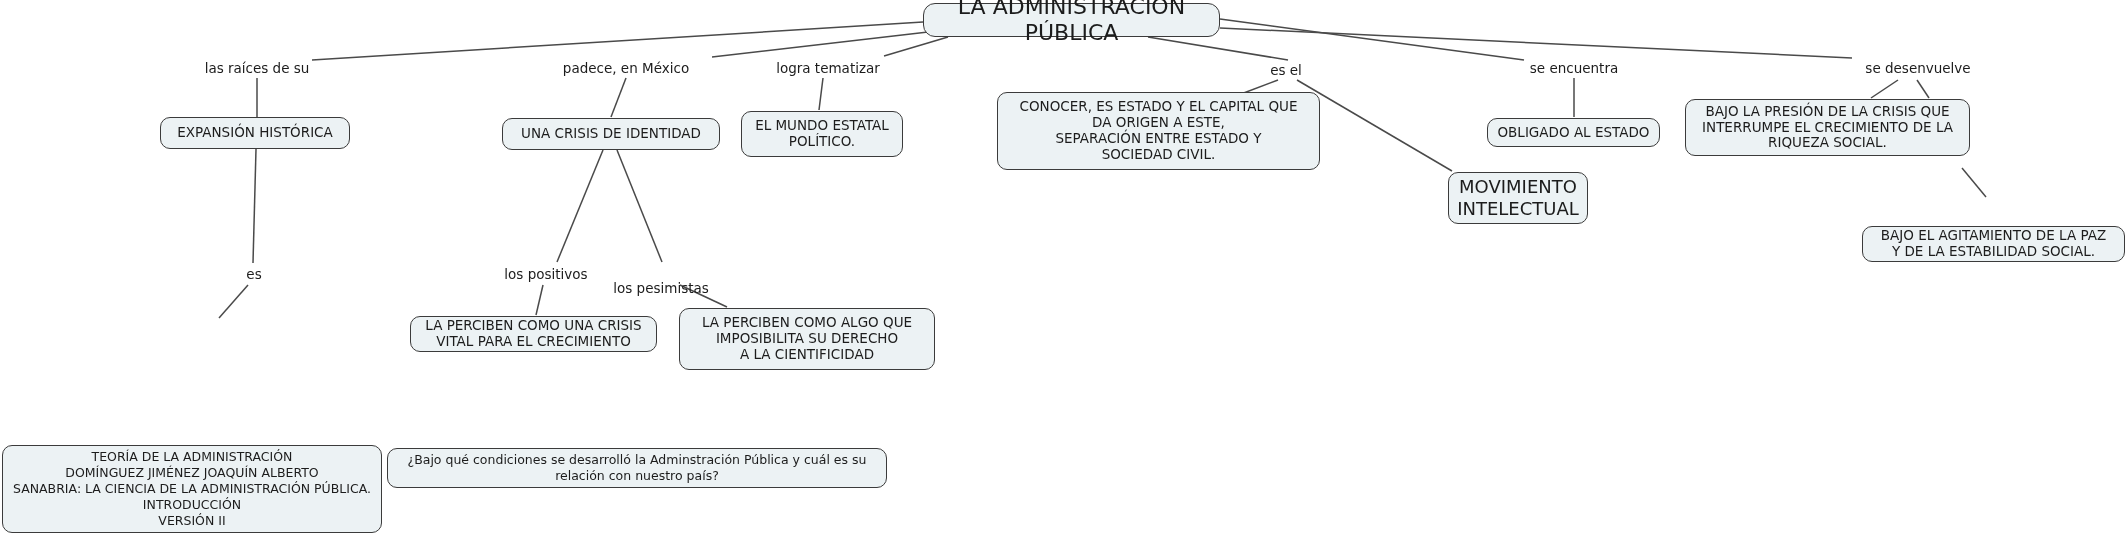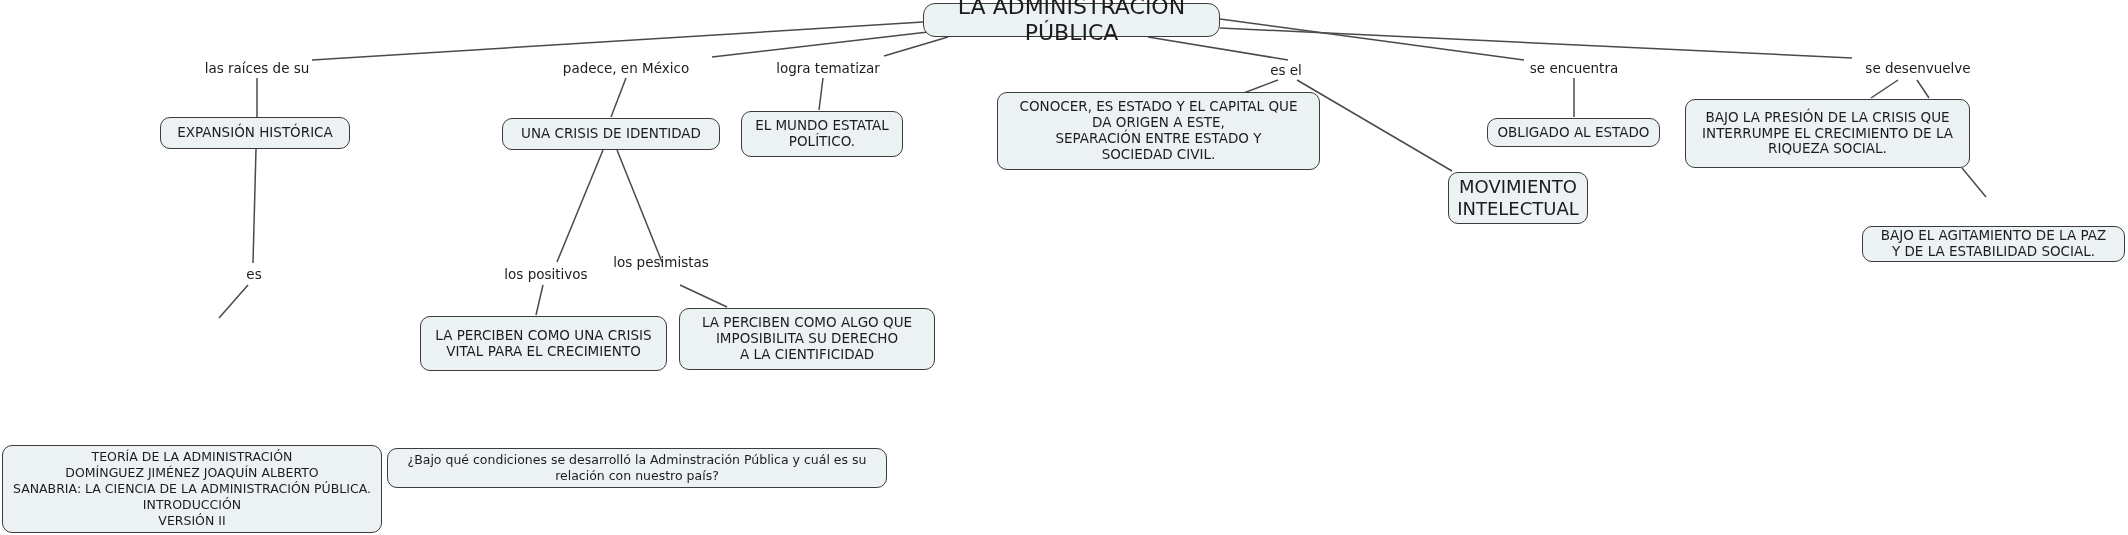--- a/index.html
+++ b/index.html
@@ -100,48 +100,48 @@
   <div class="concept-box title-box" style="left:923px; top:3px; width:297px; height:34px;">LA ADMINISTRACIÓN PÚBLICA</div>
 
   <div class="linking-label" style="left:257px; top:60px;">las raíces de su</div>
   <div class="linking-label" style="left:626px; top:60px;">padece, en México</div>
   <div class="linking-label" style="left:828px; top:60px;">logra tematizar</div>
   <div class="linking-label" style="left:1286px; top:62px;">es el</div>
   <div class="linking-label" style="left:1574px; top:60px;">se encuentra</div>
   <div class="linking-label" style="left:1918px; top:60px;text-align:center;">se desenvuelve</div>
   <div class="linking-label" style="left:254px; top:266px;text-align:center;">es</div>
   <div class="linking-label" style="left:546px; top:266px;">los positivos</div>
-  <div class="linking-label" style="left:661px; top:254px;">los pesimistas</div>
+  <div class="linking-label" style="left:661px; top:280px;">los pesimistas</div>
 
   <div class="concept-box" style="left:160px; top:117px; width:190px; height:32px;">EXPANSIÓN HISTÓRICA</div>
 
   <div class="concept-box" style="left:502px; top:118px; width:218px; height:32px;">UNA CRISIS DE IDENTIDAD</div>
 
   <div class="concept-box" style="left:741px; top:111px; width:162px; height:46px;">EL MUNDO ESTATAL
 POLÍTICO.</div>
 
   <div class="concept-box" style="left:997px; top:92px; width:323px; height:78px;">CONOCER, ES ESTADO Y EL CAPITAL QUE
 DA ORIGEN A ESTE,
 SEPARACIÓN ENTRE ESTADO Y
 SOCIEDAD CIVIL.</div>
 
   <div class="concept-box" style="left:1487px; top:118px; width:173px; height:29px;">OBLIGADO AL ESTADO</div>
 
   <div class="concept-box big-text" style="left:1448px; top:172px; width:140px; height:52px;">MOVIMIENTO
 INTELECTUAL</div>
 
-  <div class="concept-box" style="left:1685px; top:99px; width:285px; height:69px;">BAJO LA PRESIÓN DE LA CRISIS QUE
+  <div class="concept-box" style="left:1685px; top:99px; width:285px; height:57px;">BAJO LA PRESIÓN DE LA CRISIS QUE
 INTERRUMPE EL CRECIMIENTO DE LA
 RIQUEZA SOCIAL.</div>
 
   <div class="concept-box" style="left:1862px; top:198px; width:263px; height:36px;margin-top:28px;">BAJO EL AGITAMIENTO DE LA PAZ
 Y DE LA ESTABILIDAD SOCIAL.</div>
 
 
-  <div class="concept-box" style="left:420px; top:316px; width:247px; height:55px;">LA PERCIBEN COMO UNA CRISIS
+  <div class="concept-box" style="left:410px; top:316px; width:247px; height:36px;">LA PERCIBEN COMO UNA CRISIS
 VITAL PARA EL CRECIMIENTO</div>
 
   <div class="concept-box" style="left:679px; top:308px; width:256px; height:62px;">LA PERCIBEN COMO ALGO QUE
 IMPOSIBILITA SU DERECHO
 A LA CIENTIFICIDAD</div>
 
   <div class="concept-box small-text" style="left:2px; top:445px; width:380px; height:88px;">TEORÍA DE LA ADMINISTRACIÓN
 DOMÍNGUEZ JIMÉNEZ JOAQUÍN ALBERTO
 SANABRIA: LA CIENCIA DE LA ADMINISTRACIÓN PÚBLICA.
 INTRODUCCIÓN

